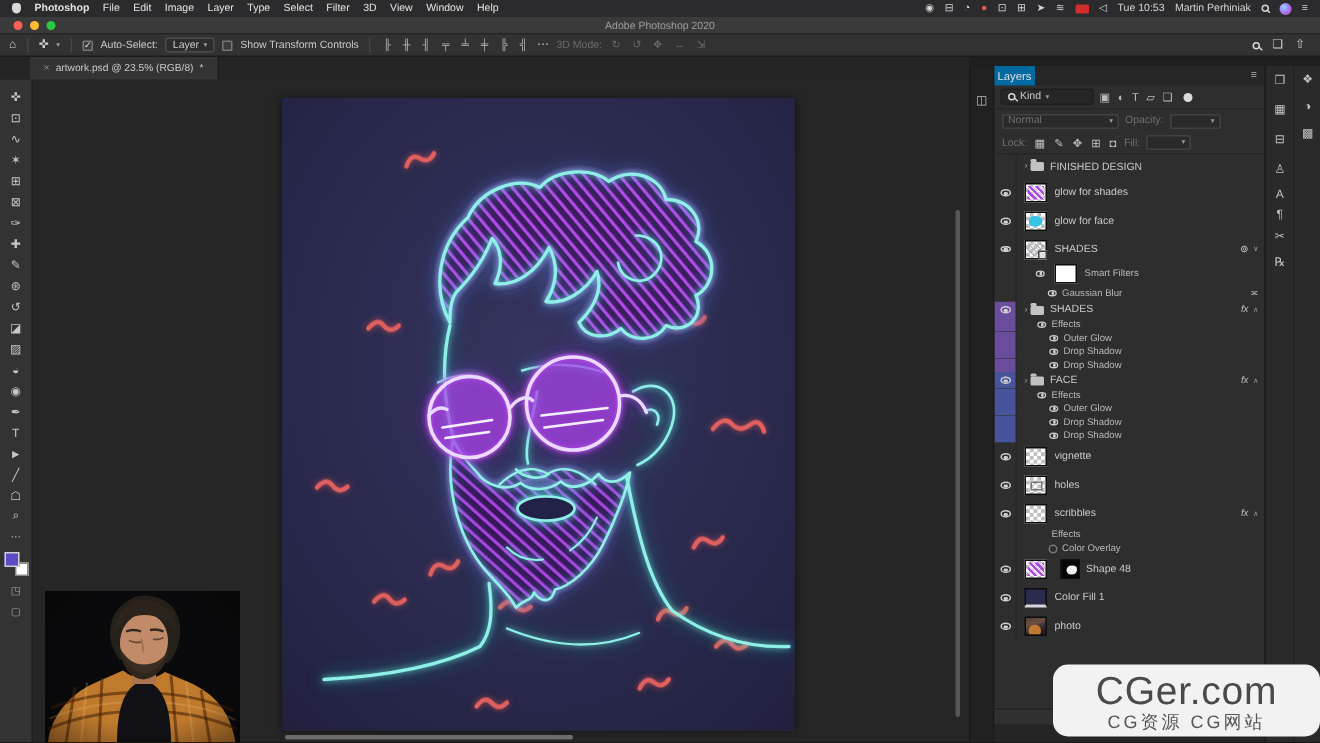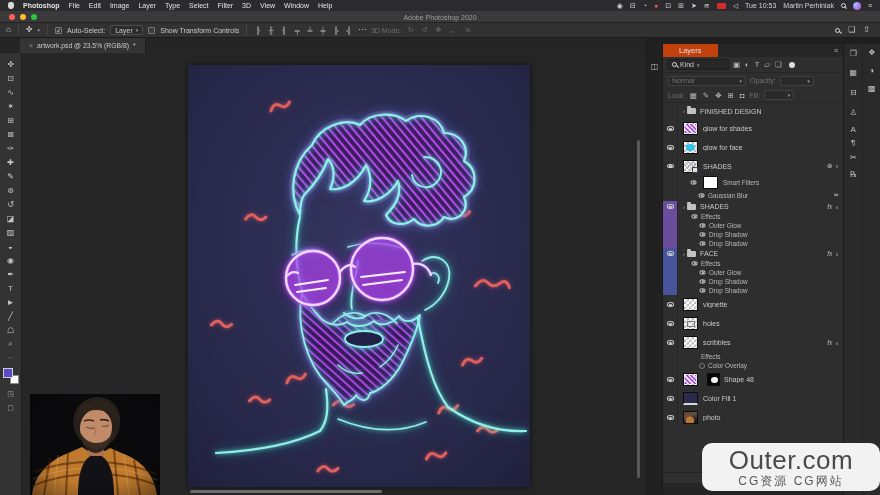--- a/index.html
+++ b/index.html
@@ -46,21 +46,21 @@
 .canvas-area{position:absolute;left:22px;top:53px;width:624px;height:442px;background:#262626;z-index:1}
 .canvas{position:absolute;left:166px;top:12px;width:342px;height:422px;box-shadow:0 0 6px rgba(0,0,0,.6)}
 .hscroll{position:absolute;left:168px;bottom:2px;width:192px;height:3px;background:#6d6d6d;border-radius:2px}
 .vscroll{position:absolute;left:615px;top:87px;width:3px;height:338px;background:#585858;border-radius:2px}
 
 .minidock{position:absolute;left:646px;top:44px;width:16px;height:451px;background:#212121;border-left:1px solid #191919;z-index:7;display:flex;justify-content:center}
 .minidock .pic{margin-top:18px;font-size:8px;color:#bdbdbd}
 
 .lpanel{position:absolute;left:662px;top:44px;width:181px;height:451px;background:#2e2e2e;border-left:1px solid #1a1a1a;z-index:7;font-size:7px;color:#cccccc}
 .ltabbar{height:13px;background:#262626;display:flex;align-items:center}
-.ltab{height:13px;background:#c2410c;padding:0 16px;display:flex;align-items:center;font-size:7.5px;color:#e0e0e0}
+.ltab{height:13px;background:#0369a1;padding:0 2px;display:flex;align-items:center;font-size:7.5px;color:#e0e0e0}
 .lmenu{margin-left:auto;padding-right:5px;color:#b5b5b5;font-size:7px}
 .frow{height:16px;display:flex;align-items:center;padding:0 4px;gap:3px;border-bottom:1px solid #262626}
 .searchbox{display:flex;align-items:center;gap:3px;background:#272727;border:1px solid #1e1e1e;border-radius:2px;height:11px;padding:0 4px;width:62px}
 .fic{color:#bdbdbd;font-size:7.5px;margin:0 1px}
 .ftoggle{width:6px;height:6px;border-radius:50%;background:#dcdcdc;margin-left:3px}
 .brow{height:15px;display:flex;align-items:center;padding:0 5px;gap:4px}
 .dis{color:#6f6f6f}
 .ddd{display:inline-flex;align-items:center;justify-content:space-between;background:#2a2a2a;border:1px solid #424242;border-radius:2px;height:10px;padding:0 3px;color:#6f6f6f}
 .lrow-list{border-top:1px solid #262626}
 .lrow{display:flex;align-items:center;overflow:hidden}
@@ -649,16 +649,16 @@
       <defs>
           <radialGradient id="wcv" cx="50%" cy="45%" r="75%">
             <stop offset=".6" stop-color="rgba(0,0,0,0)"></stop>
             <stop offset="1" stop-color="rgba(0,0,0,.45)"></stop>
           </radialGradient>
         </defs>
     </svg>
   </div>
 
   <div class="watermark">
-    <div class="wm-title">Outer.com</div>
+    <div class="wm-title">CGer.com</div>
     <div class="wm-sub">CG资源 CG网站</div>
   </div>
 </div>
 
 </body></html>

